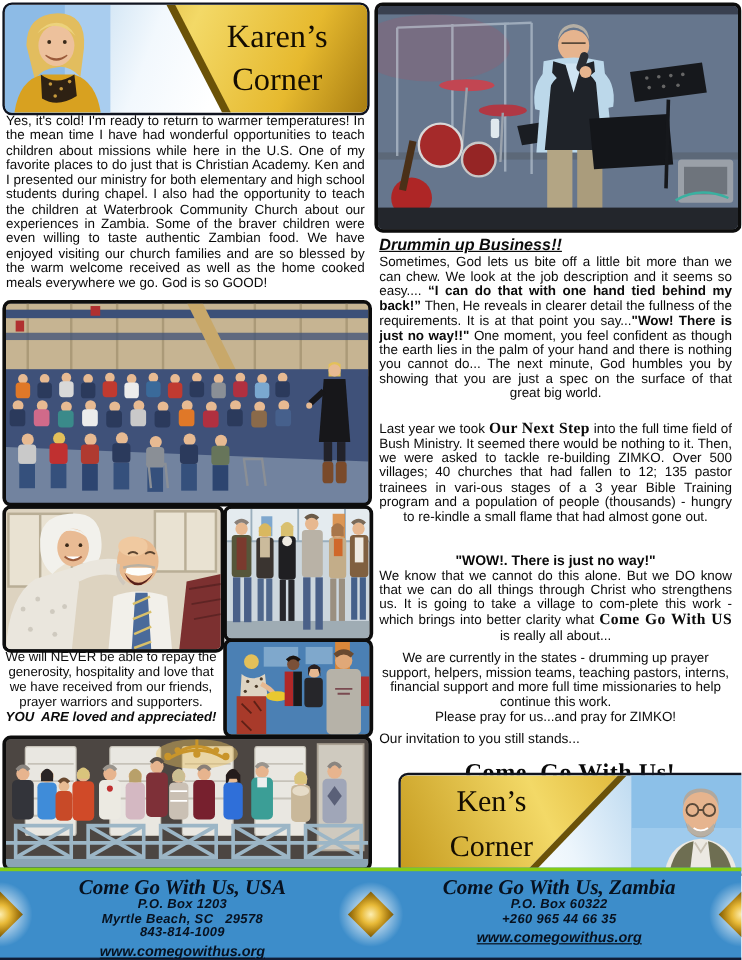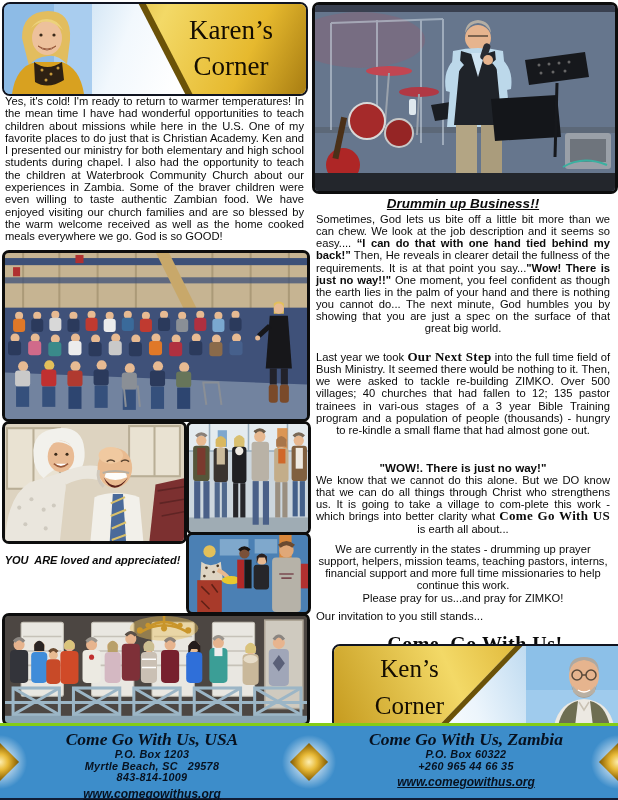--- a/index.html
+++ b/index.html
@@ -42,21 +42,21 @@
   .ph-biggroup{left:2px;top:613px;width:302px;height:107px;}
 
   
   .intro{position:absolute;left:5px;top:95px;width:299px;margin:0;
     font-size:11.2px;line-height:12.3px;text-align:justify;}
   .caption{position:absolute;left:2px;top:542px;width:181px;
     font-size:11px;line-height:12.4px;text-align:center;}
   .caption .emph{font-style:italic;font-weight:700;}
 
   .drummin{position:absolute;left:316px;top:196px;width:294px;margin:0;
-    font-size:13.5px;font-weight:700;font-style:italic;text-align:center;
+    font-size:13.5px;font-weight:700;font-style:italic;text-align:left;
     text-decoration:underline;}
   .rp{position:absolute;left:316px;width:294px;margin:0;
     font-size:11.2px;line-height:12.15px;text-align:justify;text-align-last:center;}
   .p1{top:213px;}
   .p2{top:351px;}
   .wow{position:absolute;left:316px;top:461px;width:294px;margin:0;
     font-size:11.6px;font-weight:700;text-align:center;}
   .p3{top:474px;}
   .p4{top:543px;text-align:center;text-align-last:auto;}
   .inv{position:absolute;left:316px;top:610px;width:294px;margin:0;
@@ -458,21 +458,21 @@
           <path d="M-5 12 Q0 7 5 12" stroke="#7a6a58" stroke-width="3" fill="none"></path>
           <rect x="-7" y="21" width="15" height="34" rx="3" fill="#806040"></rect>
           <rect x="-3" y="23" width="7" height="20" fill="#eeeae2"></rect>
           <rect x="-6" y="55" width="5" height="34" fill="#44608a"></rect>
           <rect x="1" y="55" width="5" height="34" fill="#44608a"></rect>
         </g>
     </svg>
   </div>
 
   <div class="caption">
-    <br>
+    <span>We will NEVER be able to repay the generosity, hospitality and love that we have received from our friends, prayer warriors and supporters.</span><br>
     <span class="emph">YOU&nbsp; ARE loved and appreciated!</span>
   </div>
 
   <div class="photo ph-serving">
     <svg viewBox="0 0 116 75" preserveAspectRatio="none">
       <rect width="116" height="75" fill="#4b80b4"></rect>
       <rect x="30" y="4" width="28" height="16" fill="#7fa8cc"></rect>
       <rect x="64" y="4" width="22" height="14" fill="#7fa8cc"></rect>
       <rect x="88" y="0" width="12" height="26" fill="#d9873a"></rect>
       <rect x="106" y="28" width="10" height="24" fill="#b03030"></rect>
@@ -659,21 +659,21 @@
           </g>
       </g>
       <rect y="97" width="300" height="7" fill="#8ba4b4"></rect>
     </svg>
   </div>
 
   <h2 class="drummin">Drummin up Business!!</h2>
   <p class="rp p1"><span>Sometimes, God lets us bite off a little bit more than we can chew.  We look at the job description and it seems so easy.... </span><span class="seg-b">“I can do that with one hand tied behind my back!”</span><span>  Then, He reveals in clearer detail the fullness of the requirements.  It is at that point you say...</span><span class="seg-b">"Wow! There is just no way!!"</span><span>  One moment, you feel confident as though the earth lies in the palm of your hand and there is nothing you cannot do... The next minute, God humbles you by showing that you are just a spec on the surface of that great big world.</span></p>
   <p class="rp p2"><span>Last year we took </span><span class="seg-serif">Our Next Step</span><span> into the full time field of Bush Ministry.  It seemed there would be nothing to it.  Then, we were asked to tackle re-building ZIMKO.  Over 500 villages; 40 churches that had fallen to 12;  135 pastor trainees in vari-ous stages of a 3 year Bible Training program and a population of people (thousands) - hungry to re-kindle a small flame that had almost gone out.</span></p>
   <p class="wow">"WOW!.  There is just no way!"</p>
-  <p class="rp p3"><span>We know that we cannot do this alone.  But we DO know that we can do all things through Christ who strengthens us. It is going to take a village to com-plete this work - which brings into better clarity what </span><span class="seg-serif">Come Go With US</span><span> is earth all about...</span></p>
+  <p class="rp p3"><span>We know that we cannot do this alone.  But we DO know that we can do all things through Christ who strengthens us. It is going to take a village to com-plete this work - which brings into better clarity what </span><span class="seg-serif">Come Go With US</span><span> is really all about...</span></p>
   <p class="rp p4">
     <span>We are currently in the states - drumming up prayer support, helpers, mission teams, teaching pastors, interns, financial support and more full time missionaries to help continue this work.</span><br>
     <span>Please pray for us...and pray for ZIMKO!</span>
   </p>
   <p class="inv">Our invitation to you still stands...</p>
   <p class="cta">Come, Go With Us!</p>
 
   <div class="banner banner-ken">
     <div class="gold-ken"></div>
     <div class="gold-ken-edge"></div>

